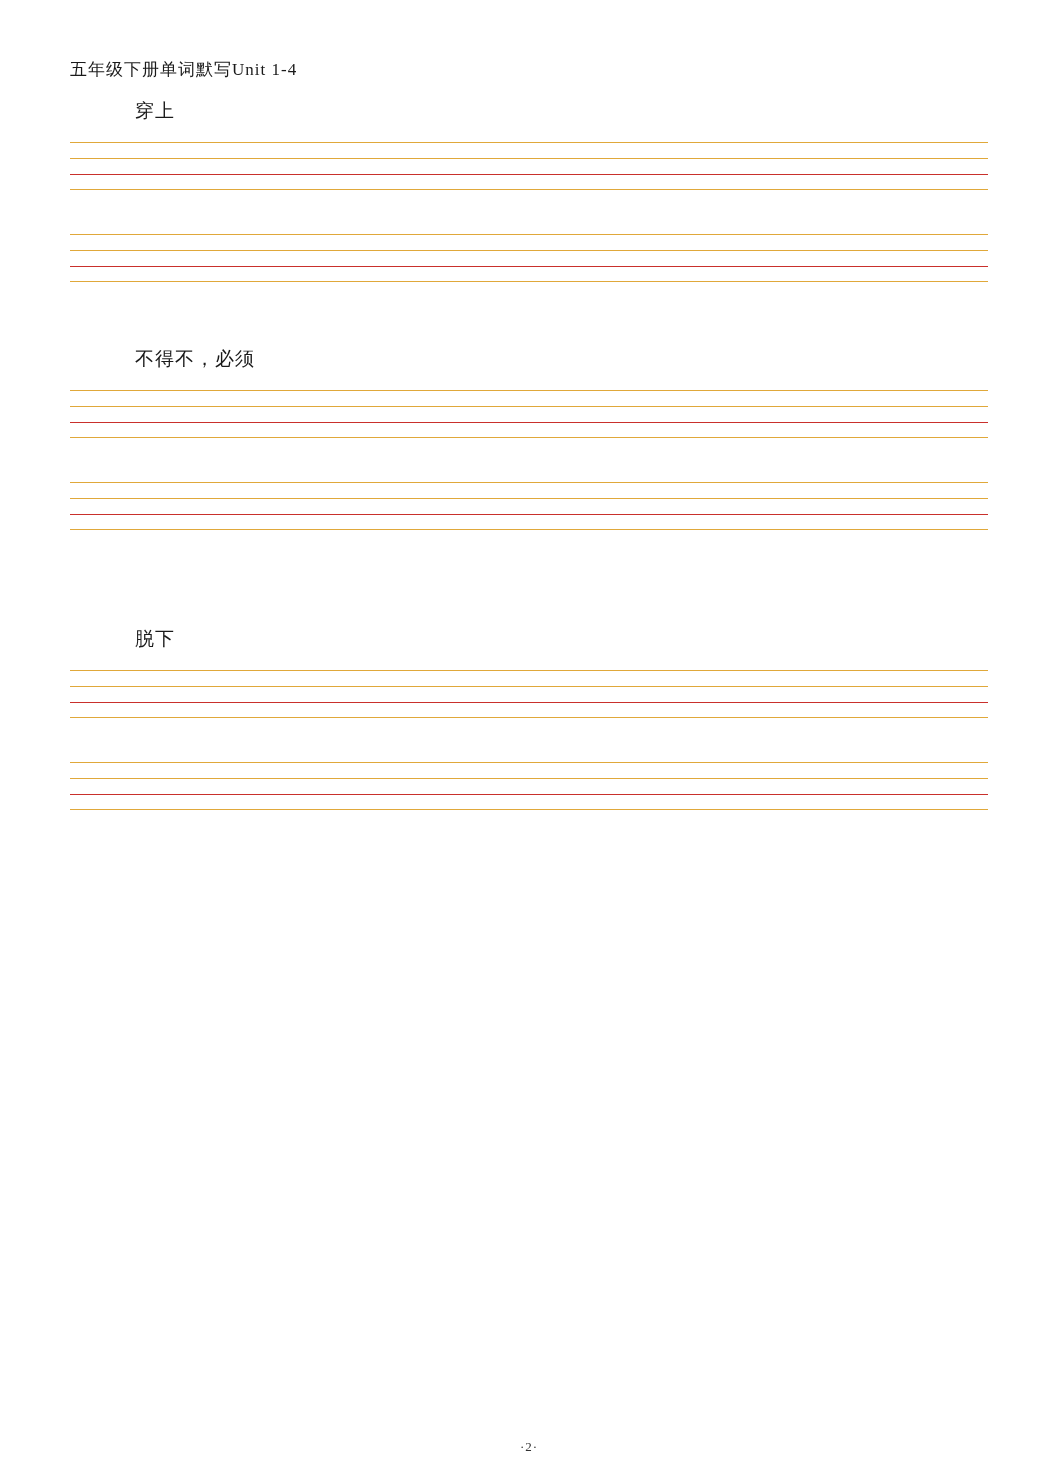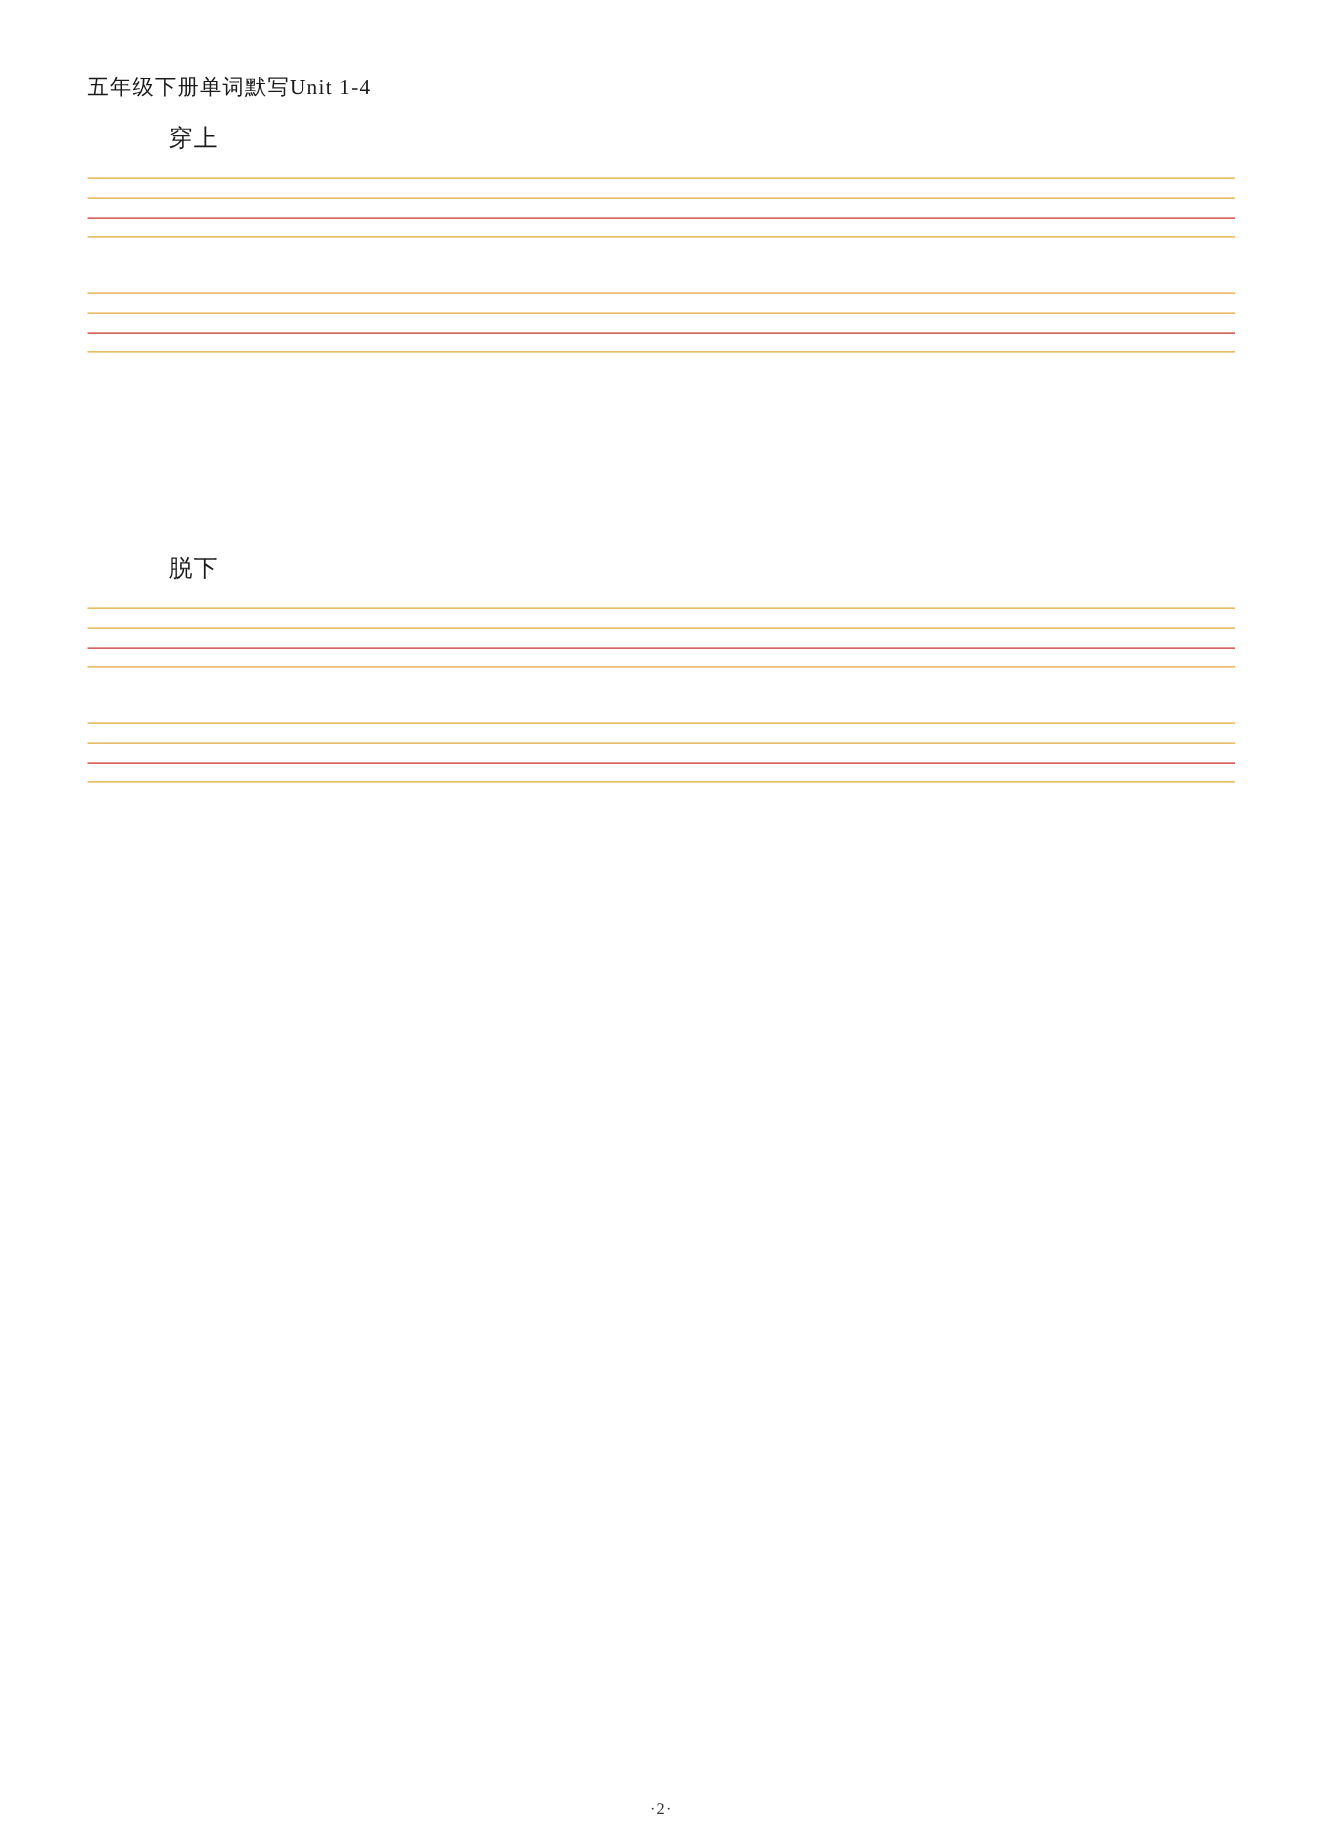--- a/index.html
+++ b/index.html
@@ -114,20 +114,37 @@
         <div class="ln red l3"></div>
         <div class="ln l4"></div>
       </div>
     </div>
 
     <div class="gap-entry"></div>
 
 
     <div class="gap-entry"></div>
 
+    <div class="entry">
+      <div class="entry-label">不得不，必须</div>
+      <div style="height:44px"></div>
+      <div class="staff">
+        <div class="ln l1"></div>
+        <div class="ln l2"></div>
+        <div class="ln red l3"></div>
+        <div class="ln l4"></div>
+      </div>
+      <div class="gap-mid"></div>
+      <div class="staff">
+        <div class="ln l1"></div>
+        <div class="ln l2"></div>
+        <div class="ln red l3"></div>
+        <div class="ln l4"></div>
+      </div>
+    </div>
 
     <div class="gap-entry"></div>
 
 
     <div class="gap-entry"></div>
 
 
     <div class="gap-entry"></div>
 
     <div class="entry">

